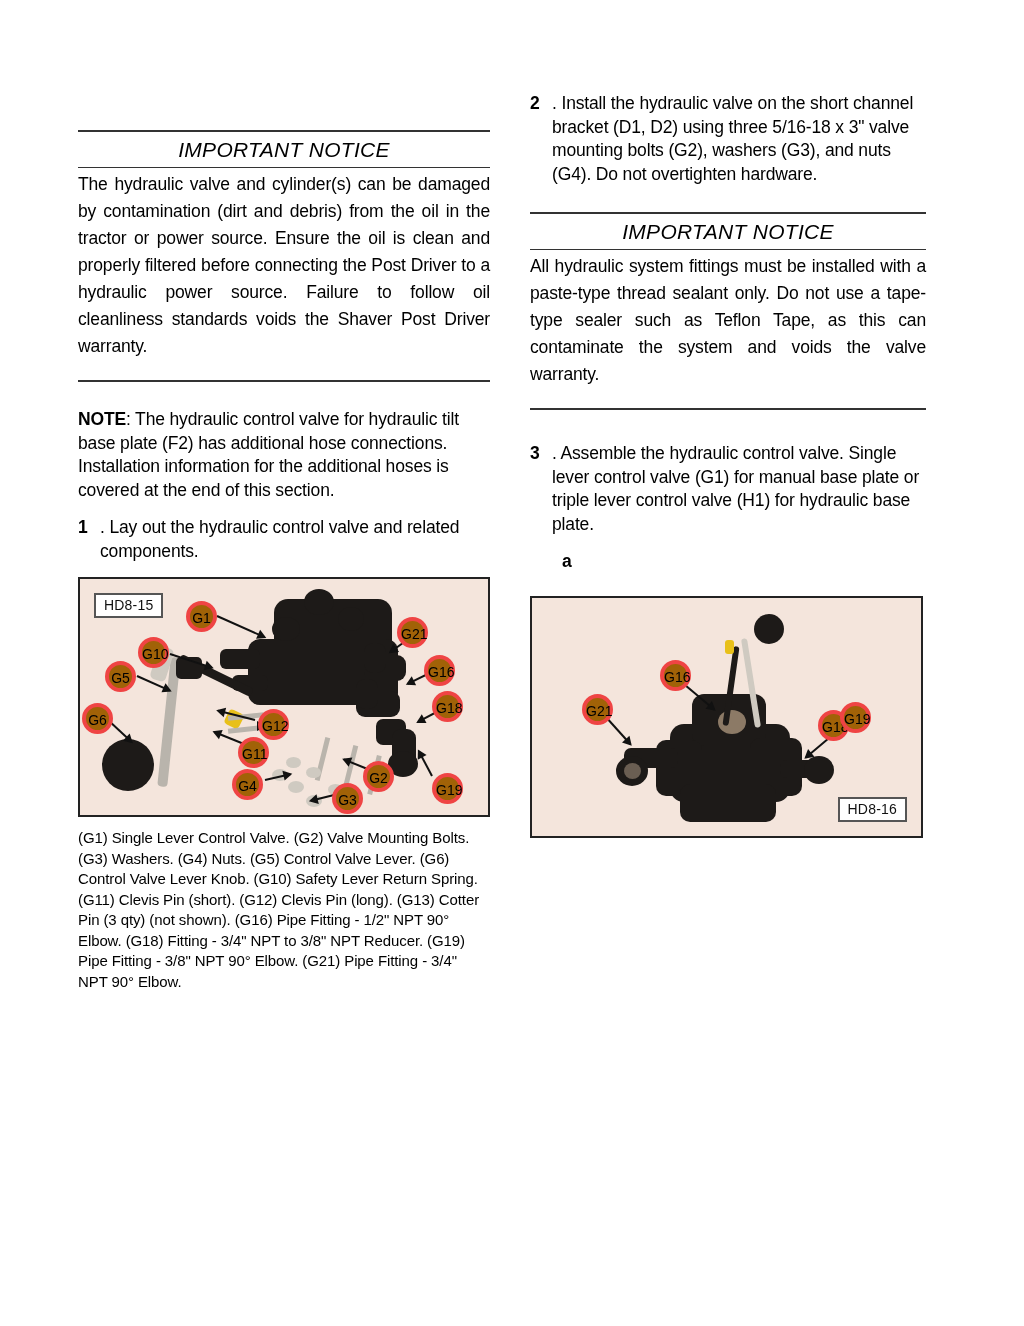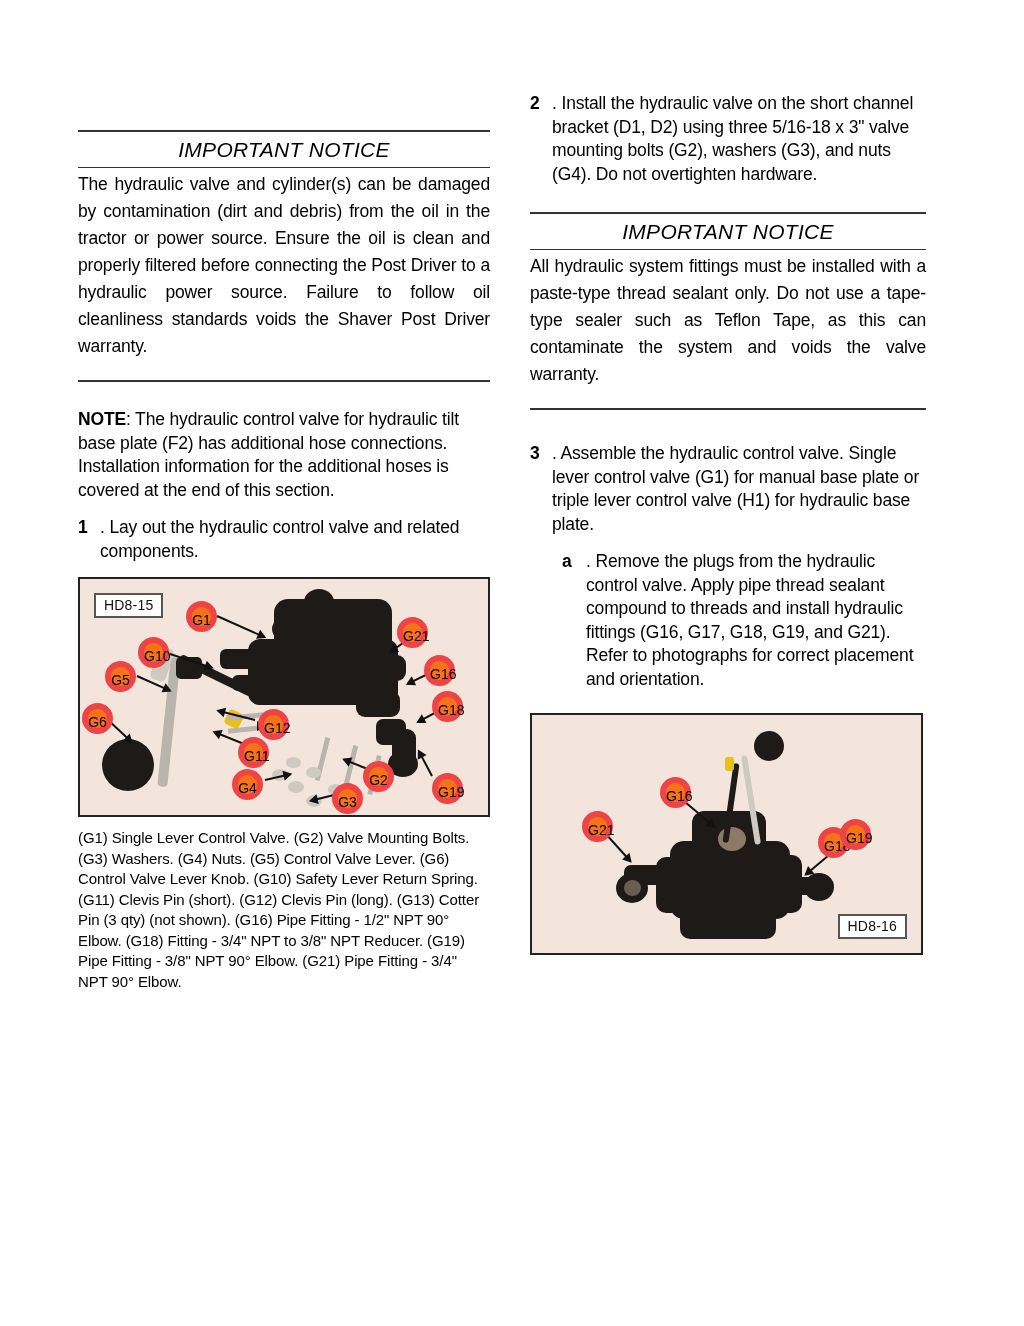--- a/index.html
+++ b/index.html
@@ -129,22 +129,22 @@
     letter-spacing: 0.2px;
     color: #111;
     white-space: nowrap;
   }
 
   .callout {
     position: absolute;
     width: 31px;
     height: 31px;
     border-radius: 50%;
-    background: #f97316;
-    border: 6px solid #ef4444;
+    background: #a16207;
+    border: 4px solid #ef4444;
     font-size: 14px;
     line-height: 27px;
     text-align: center;
     color: #000;
     box-sizing: border-box;
     z-index: 4;
   }
 
   .lead {
     position: absolute;
@@ -328,21 +328,20 @@
 
     <div style="height:32px"></div>
 
     <div class="numitem">
       <span class="marker">3</span>
       <span class="txt">. Assemble the hydraulic control valve. Single lever control valve (G1) for manual base plate or triple lever control valve (H1) for hydraulic base plate.</span>
     </div>
 
     <div class="subitem">
       <span class="marker">a</span>
-      <span class="txt">. Remove the plugs from the hydraulic control valve.  Apply pipe thread sealant compound to threads and install hydraulic fittings (G16, G17, G18, G19, and G21).  Refer to photographs for correct placement and orientation.</span>
     </div>
 
     <div style="height:10px"></div>
 
     <div class="figure">
       <div class="photo photo-2">
 
         <div class="part soft" style="left:138px;top:126px;width:120px;height:78px;border-radius:14px;"></div>
         <div class="part soft" style="left:160px;top:96px;width:74px;height:52px;border-radius:12px;"></div>
         <div class="part soft" style="left:124px;top:142px;width:46px;height:56px;border-radius:10px;"></div>

